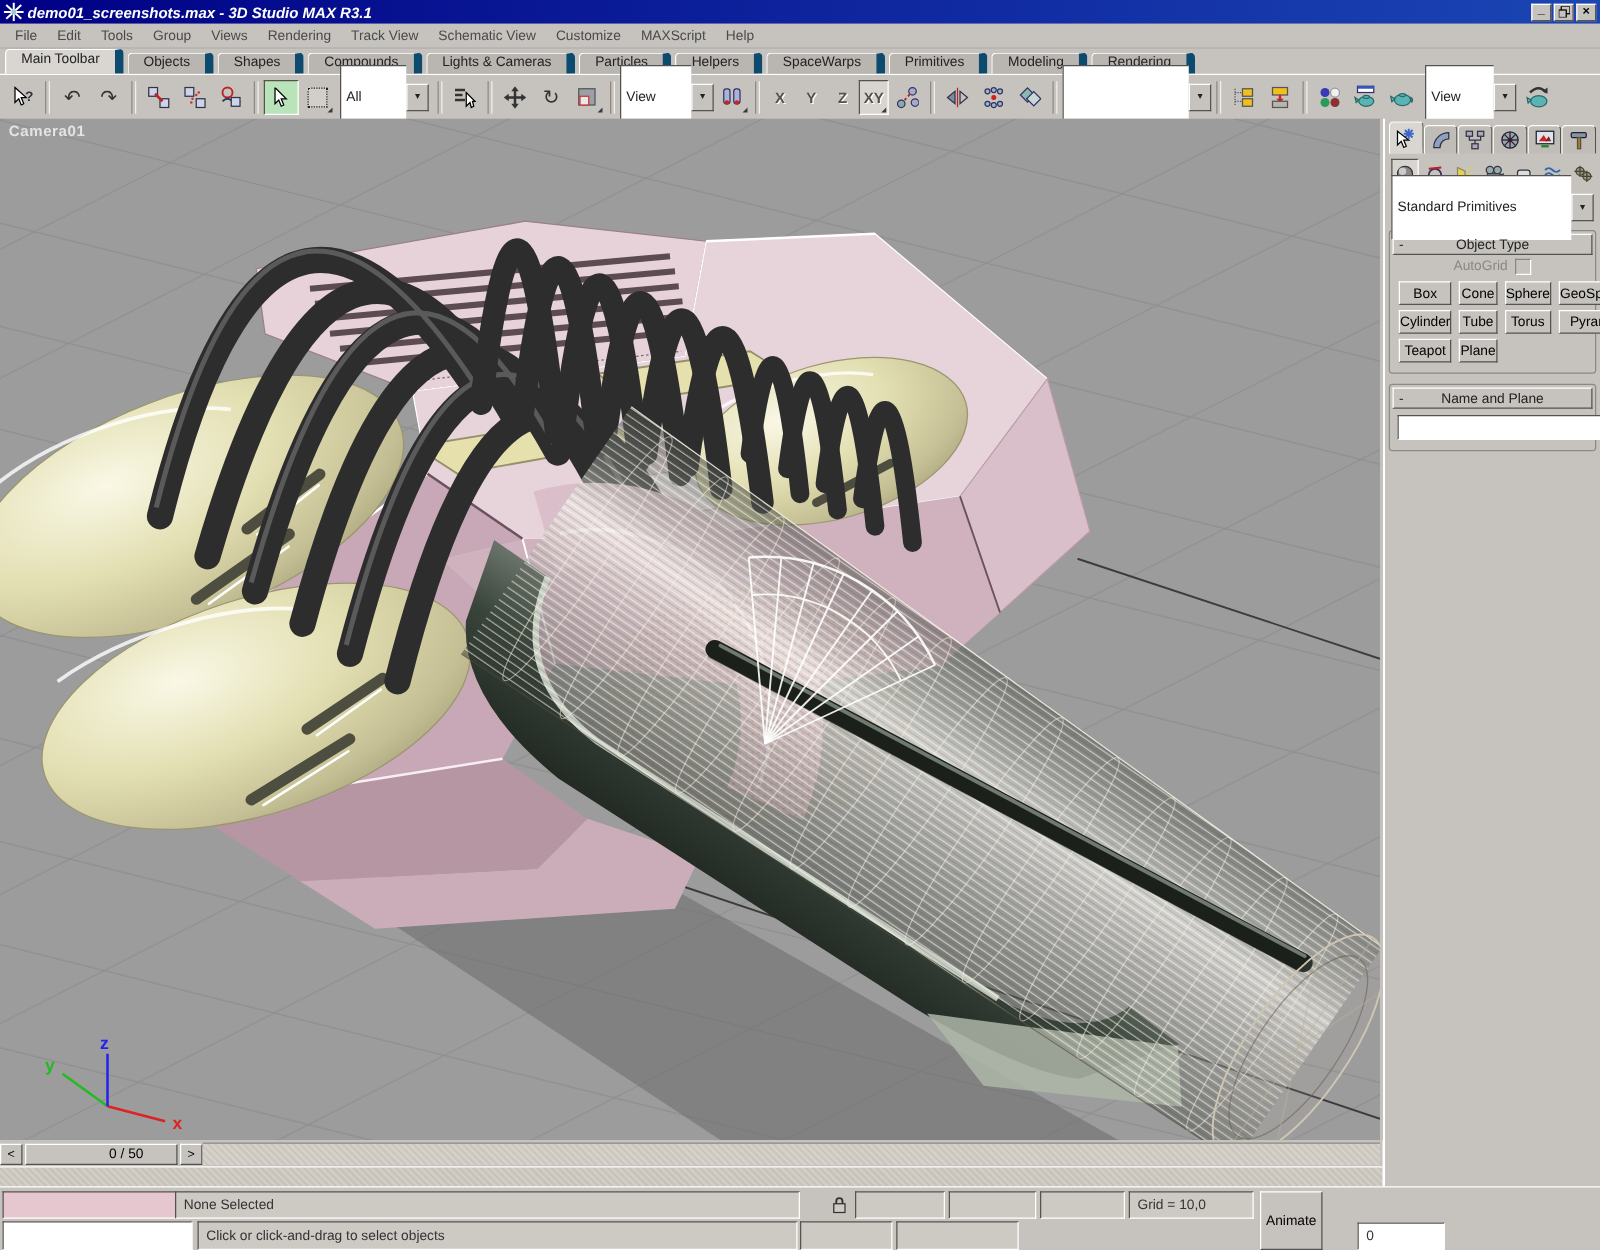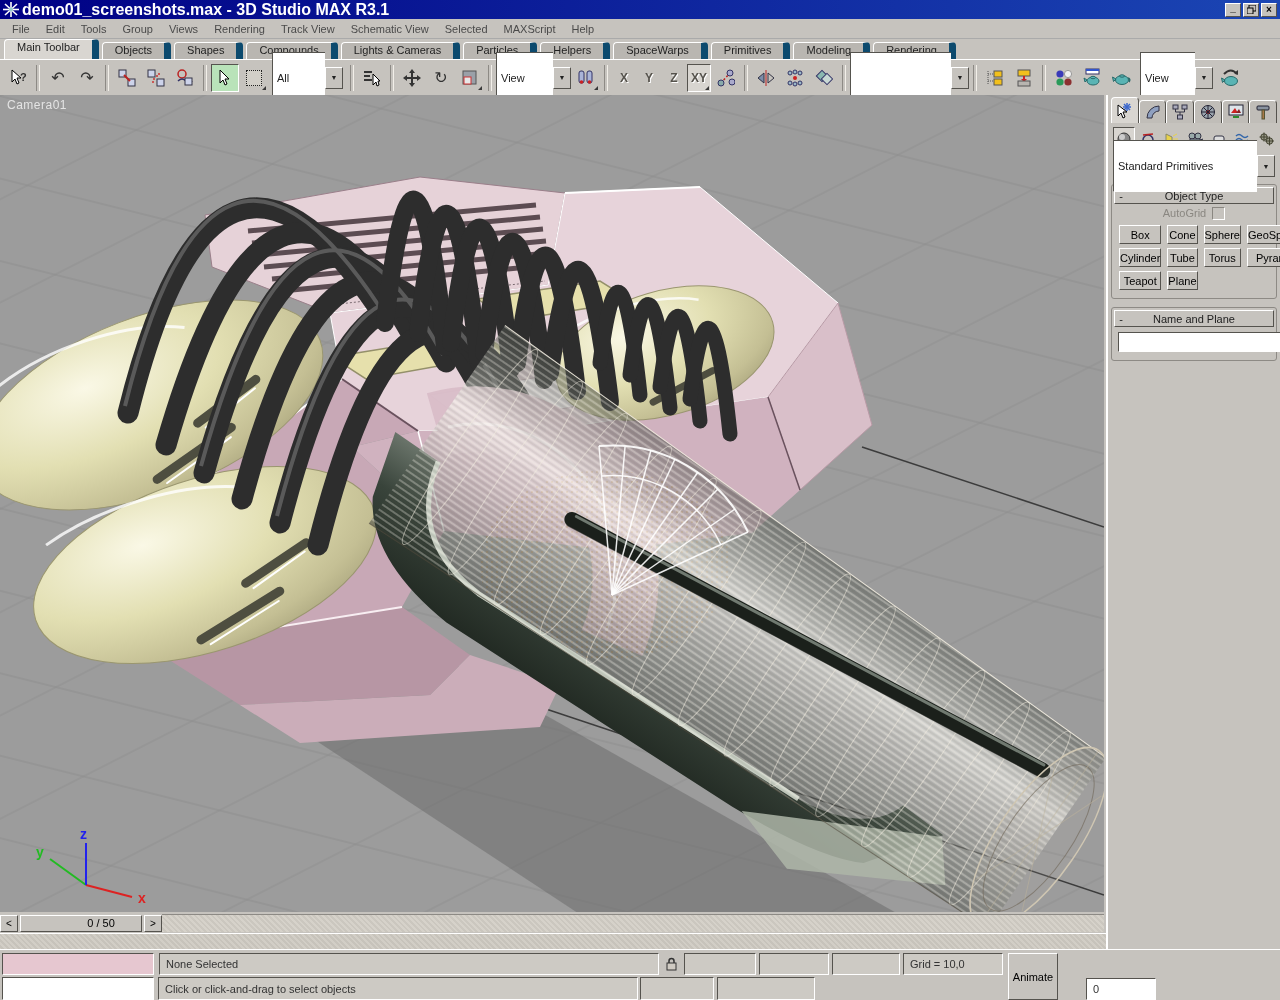--- a/index.html
+++ b/index.html
@@ -5,21 +5,21 @@
   html,body{margin:0;padding:0;background:#808080;}
   .app{width:1280px;height:1000px;position:relative;font-family:"Liberation Sans",sans-serif;font-size:11px;color:#222;background:#c6c3be;overflow:hidden;}
   
   .raised{background:#c6c3be;border-top:1px solid #fff;border-left:1px solid #fff;border-right:1px solid #55534e;border-bottom:1px solid #55534e;}
   .sunken{background:#c6c3be;border-top:1px solid #55534e;border-left:1px solid #55534e;border-right:1px solid #fff;border-bottom:1px solid #fff;}
   .field{background:#fff;border-top:1px solid #55534e;border-left:1px solid #55534e;border-right:1px solid #fff;border-bottom:1px solid #fff;}
   button{font-family:inherit;font-size:11px;padding:0;cursor:default;}
   
   .titlebar{height:19px;background:linear-gradient(90deg,#000085,#1b46b4);display:flex;align-items:center;padding:0 3px;color:#fff;}
   .tstar{width:16px;height:15px;margin-right:3px;}
-  .ttext{font-weight:bold;font-size:16px;flex:1;white-space:nowrap;}
+  .ttext{font-weight:bold;font-size:12px;flex:1;white-space:nowrap;font-style:italic;}
   .wbtn{width:16px;height:14px;margin-left:2px;display:flex;align-items:center;justify-content:center;font-size:10px;font-weight:bold;line-height:8px;color:#000;}
   .menubar{height:19px;display:flex;align-items:center;padding-left:4px;background:#c6c3be;border-bottom:1px solid #aaa;}
   .menubar span{padding:2px 8px;color:#4a4a4a;}
   .tabbar{height:20px;display:flex;align-items:flex-end;background:#c6c3be;padding-left:4px;}
   .tab{height:15px;padding:1px 12px 0;margin-right:3px;background:#b9b6b1;border-top:1px solid #fff;border-left:1px solid #fff;border-right:7px solid #0c4a6e;border-radius:4px 4px 0 0;color:#222;display:flex;align-items:flex-start;margin-top:24px;}
   .tab.active{height:18px;background:#d9d6d1;font-weight:normal;}
   
   .toolbar{height:35px;display:flex;align-items:center;padding:0 4px;background:#c6c3be;border-top:1px solid #fff;gap:1px;}
   .tbtn{width:26px;height:26px;display:flex;align-items:center;justify-content:center;position:relative;background:#c6c3be;border:1px solid #c6c3be;}
   .tbtn.sel{background:#b9e3b9;border-top:1px solid #55534e;border-left:1px solid #55534e;border-right:1px solid #fff;border-bottom:1px solid #fff;}
@@ -28,21 +28,21 @@
   .tbtn.axis{width:22px;font-weight:bold;color:#55524c;text-shadow:1px 1px 0 #fff;font-size:12px;}
   .fly::after{content:'';position:absolute;right:1px;bottom:1px;border-left:4px solid transparent;border-bottom:4px solid #3a3a3a;}
   .tsep{width:2px;height:26px;margin:0 3px;border-left:1px solid #8d8a85;border-right:1px solid #f2efe9;}
   .dd{height:20px;display:flex;align-items:center;}
   .dd .ddtext{height:18px;display:flex;align-items:center;padding:16px 4px;background:#fff;border-top:1px solid #55534e;border-left:1px solid #55534e;border-bottom:1px solid #fff;}
   .dd .ddarrow{width:16px;height:20px;display:flex;align-items:center;justify-content:center;font-size:7px;color:#222;}
   
   .main{display:flex;height:854px;}
   .left{width:1106px;background:#c6c3be;}
   .viewport{width:1104px;height:817px;position:relative;background:#9c9c9c;border-right:2px solid #c6c3be;}
-  .vlabel{position:absolute;left:7px;top:3px;color:#e4e4e4;font-weight:normal;font-size:12px;letter-spacing:.5px;}
+  .vlabel{position:absolute;left:7px;top:3px;color:#e4e4e4;font-weight:bold;font-size:12px;letter-spacing:.5px;}
   .timeslider{height:20px;display:flex;align-items:center;background:#c6c3be;padding-top:1px;}
   .tsarrow{width:18px;height:17px;display:flex;align-items:center;justify-content:center;font-size:10px;}
   .tsthumb{width:122px;height:17px;display:flex;align-items:center;justify-content:center;margin:0 2px;padding-left:40px;}
   .tstrack{flex:1;height:17px;background:repeating-linear-gradient(45deg,#d6d2ca 0 2px,#cbc7bf 2px 4px);border-top:1px solid #8d8a85;margin-right:2px;}
   .trackbar{height:16px;background:repeating-linear-gradient(45deg,#d2cec6 0 2px,#c7c3bb 2px 4px);border-top:1px solid #fff;border-bottom:1px solid #8d8a85;}
   
   .cmdpanel{width:174px;background:#c6c3be;border-left:2px solid #fff;padding:2px 3px;box-sizing:border-box;}
   .cp-tabs{display:flex;height:26px;align-items:flex-end;}
   .cp-tab{width:27px;height:22px;display:flex;align-items:center;justify-content:center;background:#c0bdb8;border-top:1px solid #fff;border-left:1px solid #fff;border-right:1px solid #55534e;border-radius:4px 4px 0 0;}
   .cp-tab.active{height:25px;background:#d9d6d1;}
@@ -101,21 +101,21 @@
 
   <div class="menubar">
     <span>File</span>
     <span>Edit</span>
     <span>Tools</span>
     <span>Group</span>
     <span>Views</span>
     <span>Rendering</span>
     <span>Track View</span>
     <span>Schematic View</span>
-    <span>Selected</span>
+    <span>Customize</span>
     <span>MAXScript</span>
     <span>Help</span>
   </div>
 
   <div class="tabbar">
     <div class="tab active">
         <span>Main Toolbar</span>
       </div>
     <div class="tab">
         <span>Objects</span>
@@ -759,21 +759,21 @@
 
         </div>
       </div>
     </div>
   </div>
 
   <div class="statusbar">
     <div class="abs sunken" style="left:2px;top:3px;width:152px;height:22px;background:#e6c7d0;"></div>
     <div class="abs sunken" style="left:2px;top:27px;width:152px;height:23px;background:#fff;"></div>
 
-    <div class="abs sunken stext" style="left:159px;top:3px;width:500px;height:22px;background:#cdcac4;">
+    <div class="abs sunken stext" style="left:140px;top:3px;width:500px;height:22px;background:#cdcac4;">
         <span>None Selected</span>
       </div>
     <div class="abs icbtn" style="left:662px;top:5px;width:18px;height:18px;">
         <svg width="13" height="14" viewBox="0 0 13 14">
           <rect x="2" y="6" width="9" height="7" fill="#cfcac2" stroke="#333"></rect>
           <path d="M4,6 V4 a2.5,2.5 0 0 1 5,0 V6" fill="none" stroke="#333" stroke-width="1.5"></path>
         </svg>
       </div>
     <div class="abs sunken" style="left:684px;top:3px;width:72px;height:22px;background:#cdcac4;"></div>
     <div class="abs sunken" style="left:759px;top:3px;width:70px;height:22px;background:#cdcac4;"></div>

